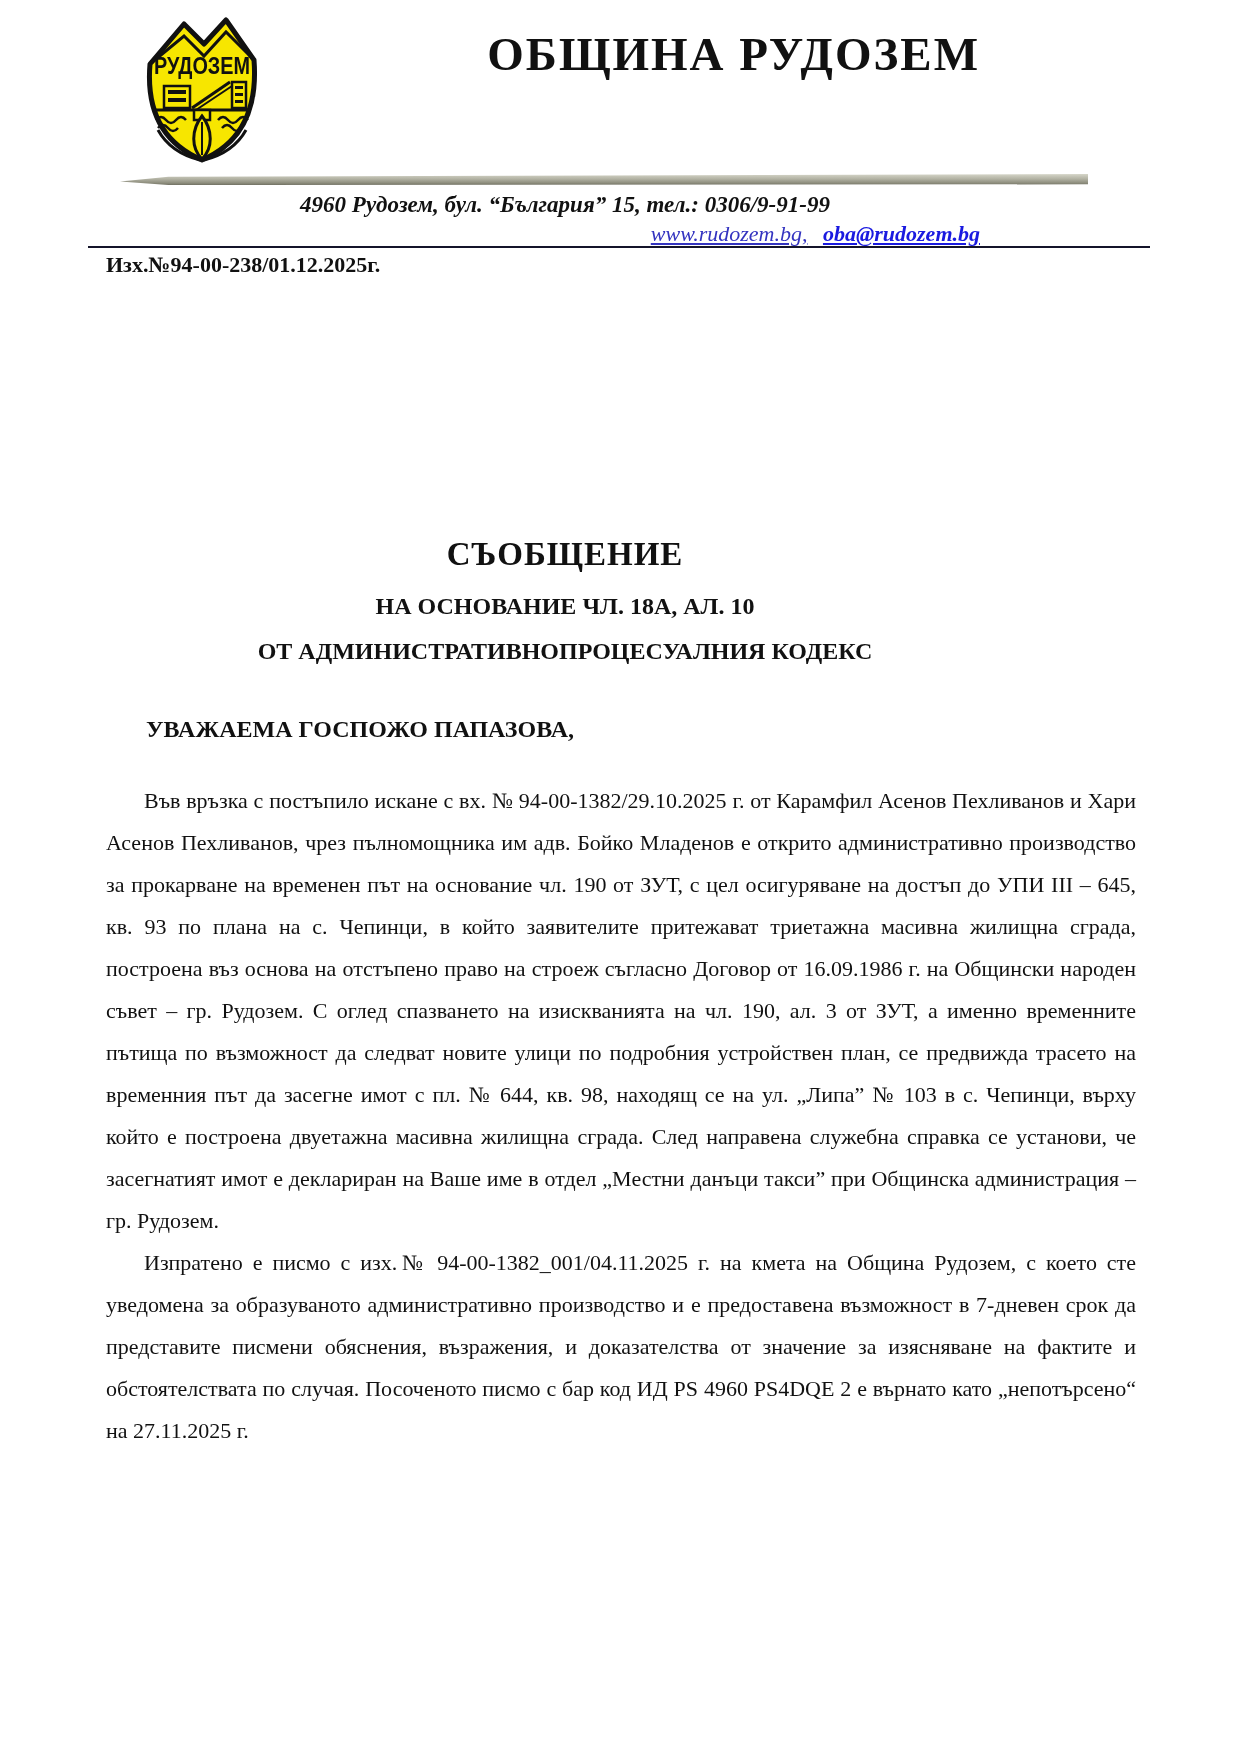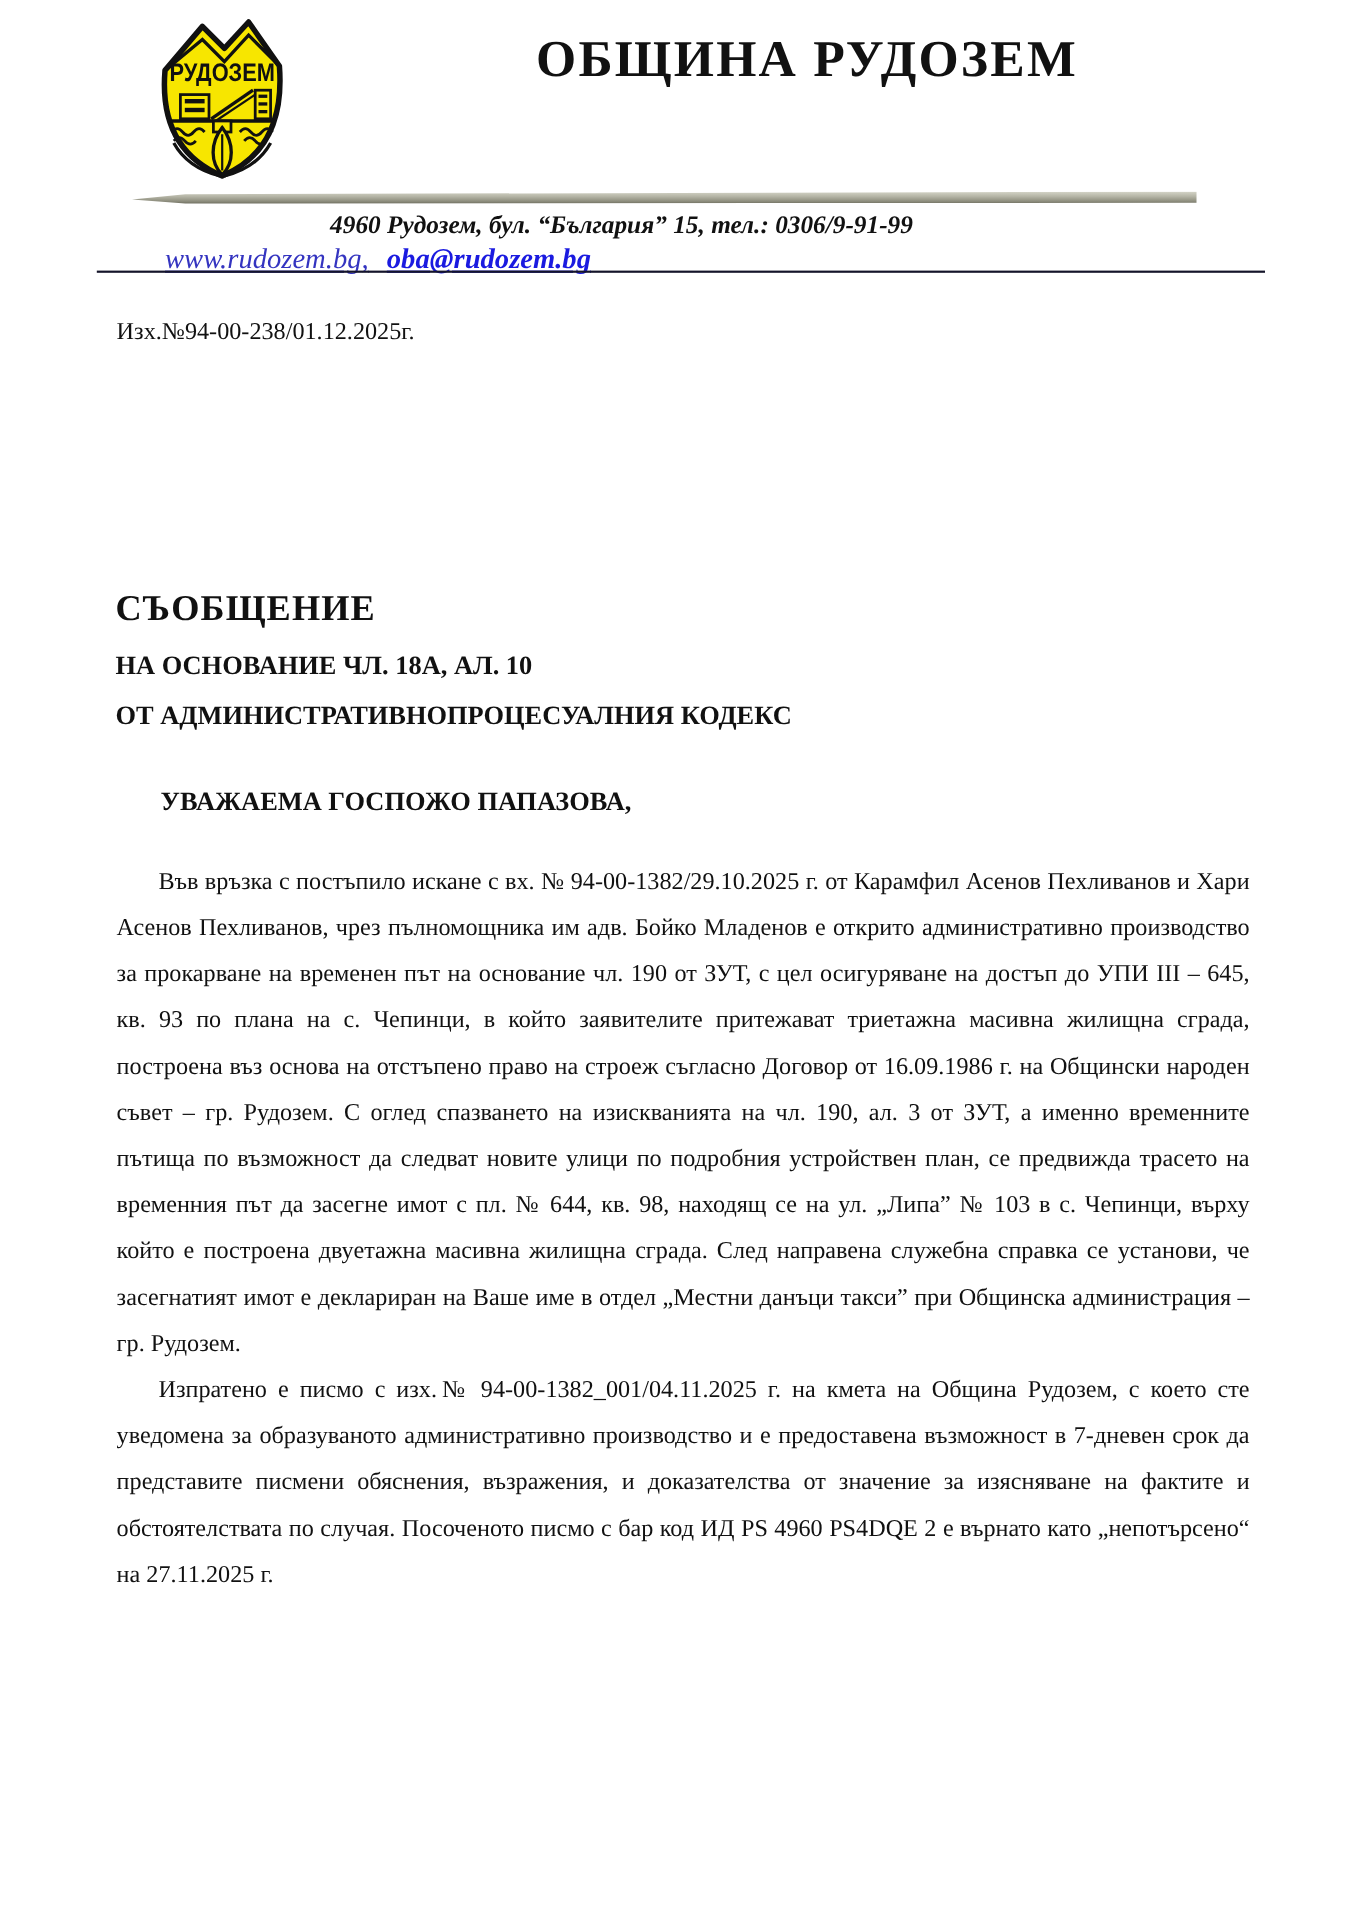--- a/index.html
+++ b/index.html
@@ -16,32 +16,32 @@
   .header-titles{position:absolute;left:150px;top:28px;width:830px;text-align:right;}
   .muni-title{font-size:47px;font-weight:bold;letter-spacing:2px;line-height:52px;margin:0;}
   .region-title{font-size:37px;font-weight:bold;letter-spacing:2px;line-height:42px;margin:6px 0 0 0;}
   .divider-bar{
     position:absolute;left:120px;top:174px;width:968px;height:12px;
     background:linear-gradient(to bottom,#d6d6c9 0%,#b3b3a4 40%,#8d8d7d 75%,#626254 100%);
     clip-path:polygon(0% 62%,5% 22%,100% 0%,100% 86%,5% 92%);
   }
   .addr-line{position:absolute;left:150px;top:192px;width:830px;text-align:center;
     font-size:23px;font-weight:bold;font-style:italic;}
-  .links-line{position:absolute;left:150px;top:221px;width:830px;text-align:left;
-    font-size:26px;font-style:italic;}
+  .links-line{position:absolute;left:150px;top:221px;width:830px;text-align:right;
+    font-size:22px;font-style:italic;}
   .links-line a{text-decoration:underline;}
   .link-www{color:#3434c0;font-weight:normal;}
   .link-email{color:#1a1ae0;font-weight:bold;margin-left:10px;}
   .header-rule{position:absolute;left:88px;top:246px;width:1062px;border-top:2px solid #14142a;}
   
-  .ref-number{position:absolute;left:106px;top:252px;font-size:22px;font-weight:normal;margin-top:36px;}
+  .ref-number{position:absolute;left:106px;top:252px;font-size:22px;font-weight:bold;}
   .recipient{position:absolute;left:548px;top:292px;font-size:22px;line-height:40px;}
   .recipient .bold{font-weight:bold;}
   
-  .title-block{position:absolute;left:105px;top:536px;width:920px;}
+  .title-block{position:absolute;left:105px;top:536px;width:920px;text-align:center;}
   .doc-title{font-size:33px;font-weight:bold;letter-spacing:1px;margin:0 0 20px 0;}
   .doc-subtitle{font-size:24px;font-weight:bold;margin:0 0 18px 0;}
   
   .salutation{position:absolute;left:146px;top:716px;font-size:24px;font-weight:bold;}
   .body-text{position:absolute;left:106px;top:780px;width:1030px;
     font-size:22px;line-height:42px;text-align:justify;}
   .body-text p{margin:0;text-indent:38px;}
 </style>
 </head>
 <body>

